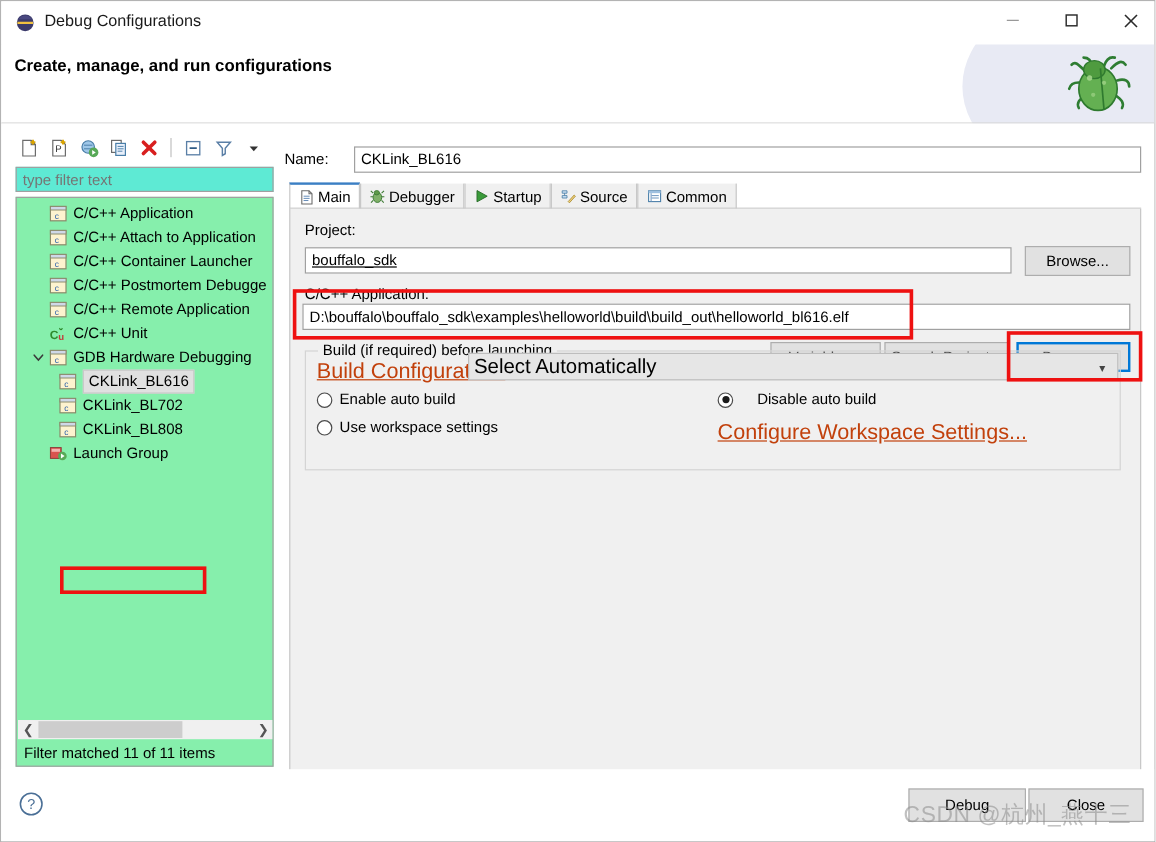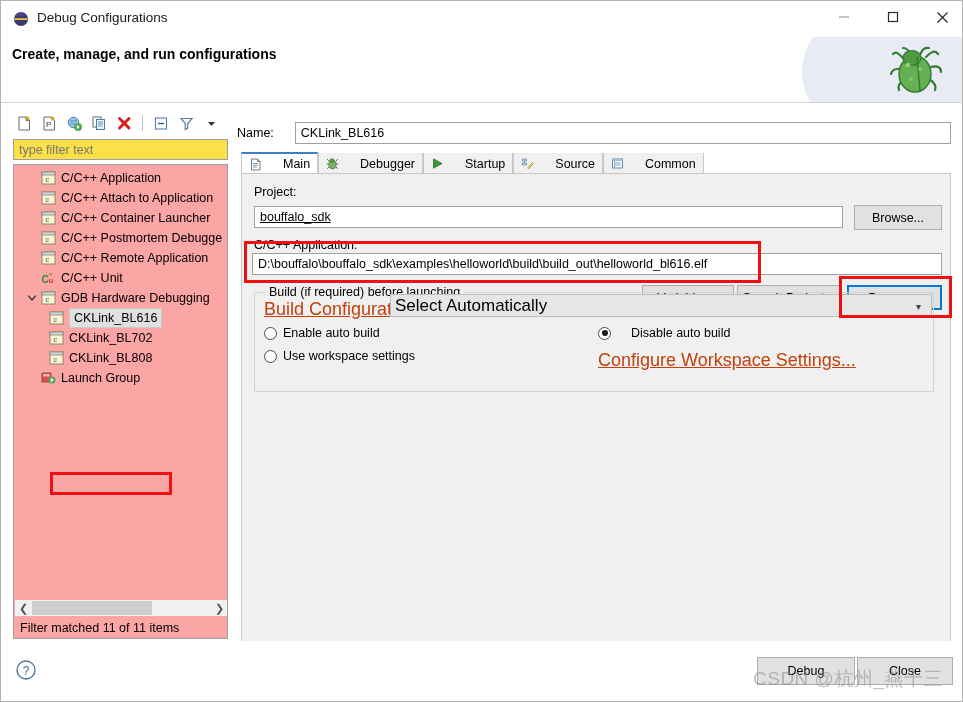--- a/index.html
+++ b/index.html
@@ -130,42 +130,42 @@
     width: 1px; height: 16px;
     background: #c0c0c0;
     margin: 0 4px;
   }
 
   #filter-box {
     position: absolute;
     left: 2px; top: 28px;
     width: 215px; height: 21px;
     border: 1px solid #a0a0a0;
-    background: #fde047;
+    background: #5eead4;
     box-sizing: border-box;
   }
   #filter-box input {
     border: 0;
     outline: 0;
     width: 100%; height: 100%;
     padding: 0 5px;
     box-sizing: border-box;
     font-family: "Liberation Sans", sans-serif;
     font-size: 12.5px;
     color: #555;
     background: transparent;
   }
 
   #tree-panel {
     position: absolute;
     left: 2px; top: 53px;
     width: 215px; height: 475px;
     border: 1px solid #a0a0a0;
     box-sizing: border-box;
-    background: #fca5a5;
+    background: #86efac;
     overflow: hidden;
   }
   #tree-list {
     position: absolute;
     left: 0; top: 3px;
     width: 100%;
   }
   .tree-row {
     position: relative;
     height: 20px;
@@ -277,21 +277,21 @@
     position: absolute;
     left: 4px; top: 41px;
     width: 710px; height: 22px;
     display: flex;
     align-items: flex-end;
   }
   .tab {
     height: 21px;
     display: flex;
     align-items: center;
-    gap: 20px;
+    gap: 2px;
     padding: 0 7px 0 6px;
     font-size: 12.5px;
     border-left: 1px solid #c8c8c8;
     border-right: 1px solid #c8c8c8;
     background: #f0f0f0;
     box-sizing: border-box;
     white-space: nowrap;
   }
   .tab.active {
     background: #ffffff;

